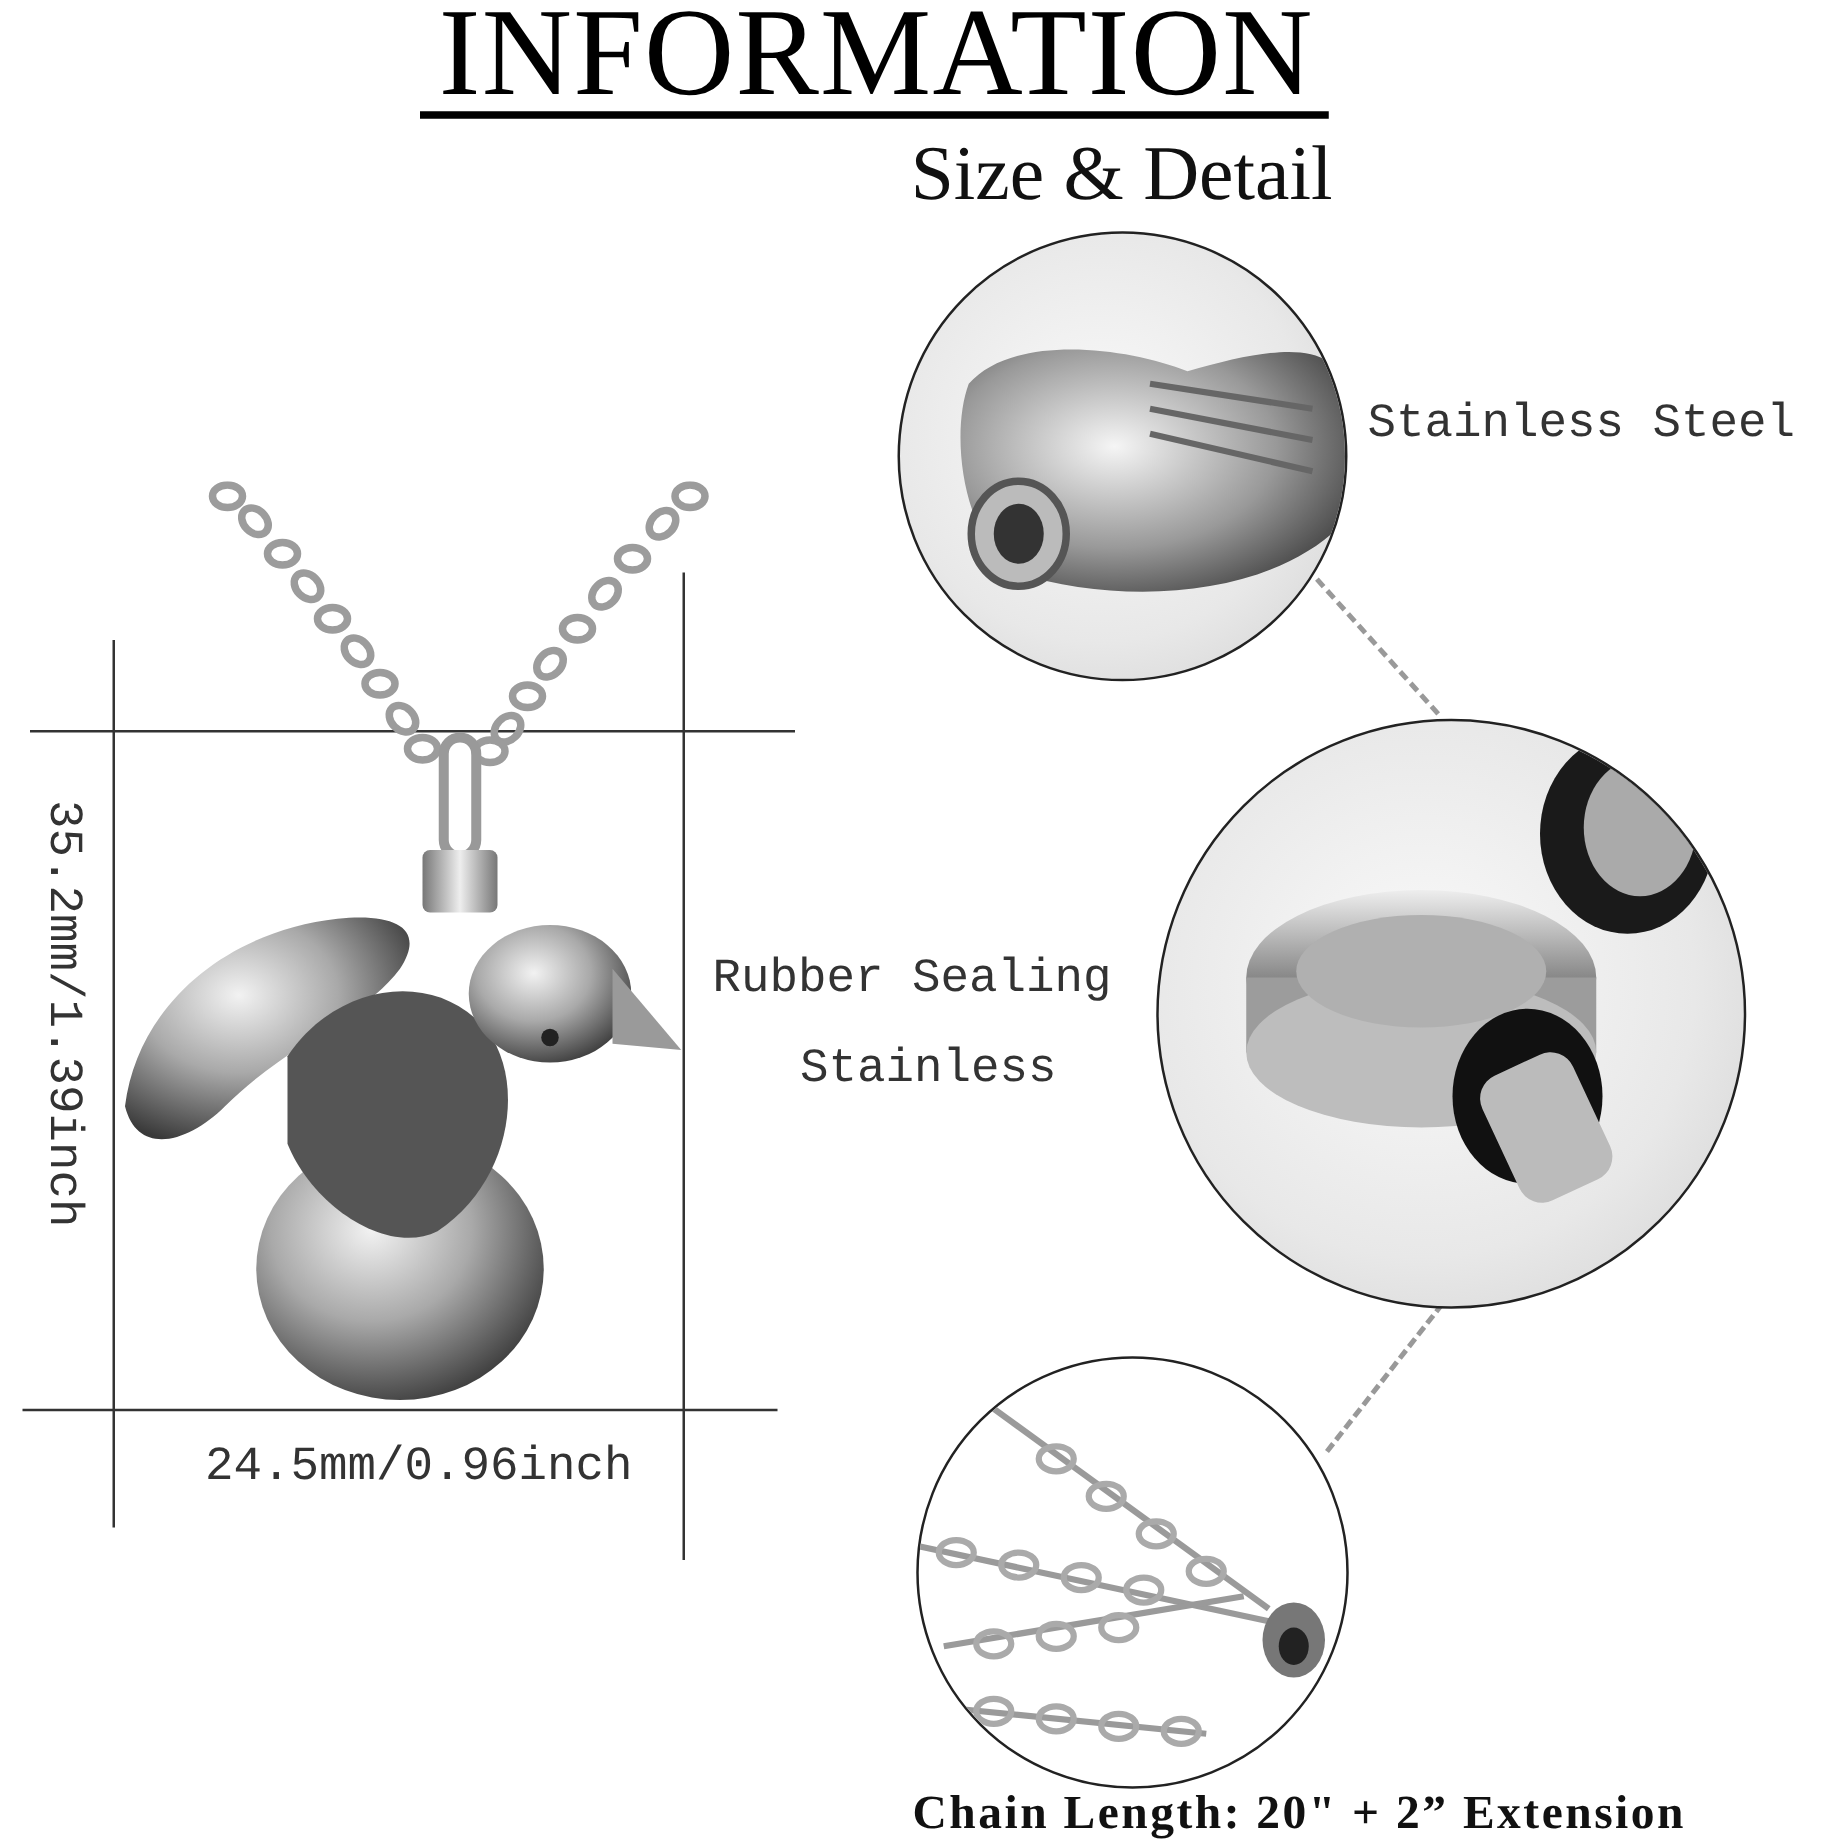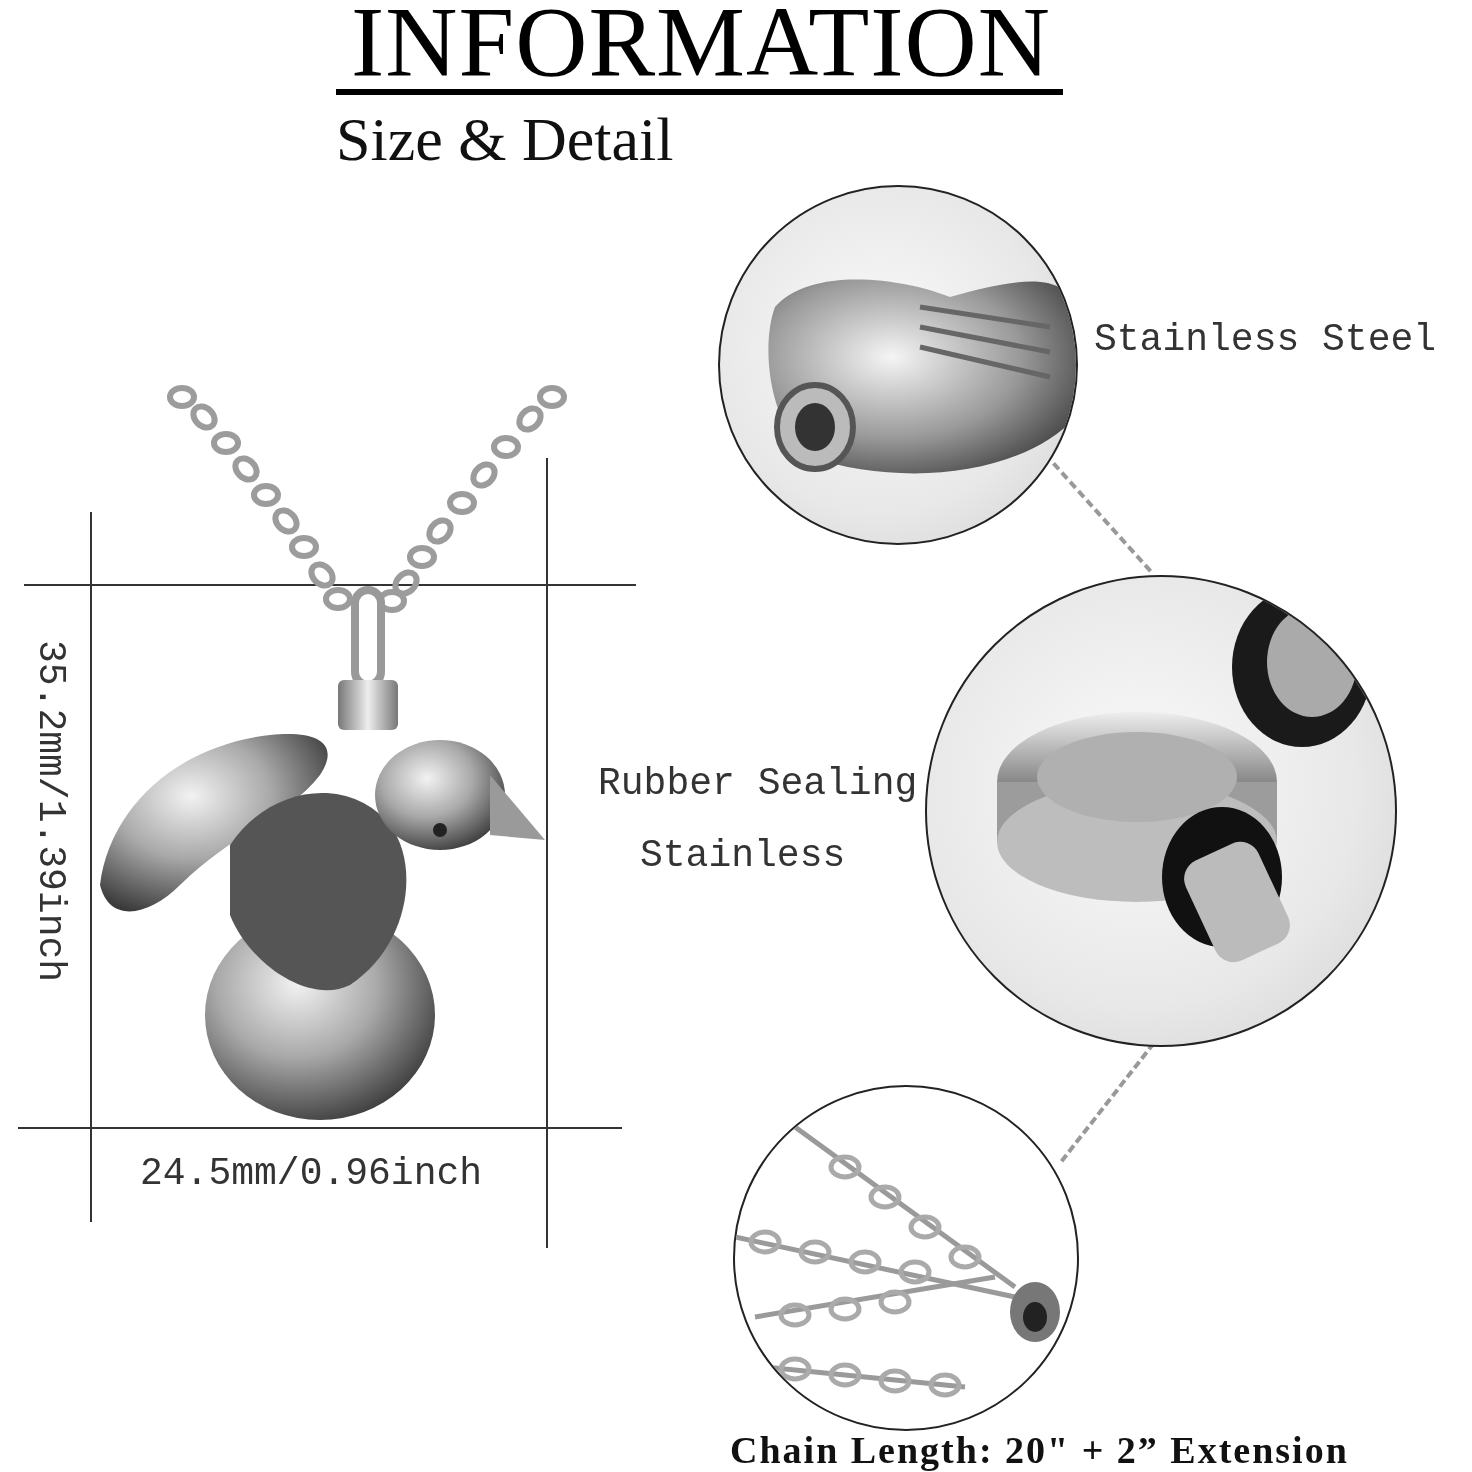--- a/index.html
+++ b/index.html
@@ -1,41 +1,41 @@
 <!DOCTYPE html>
 <html><head>
 <meta charset="utf-8">
 <style>
   html,body{margin:0;padding:0;background:#fff;}
   body{width:1472px;height:1472px;position:relative;overflow:hidden;font-family:"DejaVu Serif",serif;color:#111;}
   .abs{position:absolute;}
   .title{left:336px;top:-8px;width:730px;text-align:center;font-family:"Liberation Serif",serif;font-size:100px;line-height:100px;letter-spacing:1px;color:#000;}
   .title-rule{left:336px;top:89px;width:727px;height:6px;background:#000;}
-  .subtitle{left:336px;top:104px;width:730px;text-align:left;font-family:"Liberation Serif",serif;font-size:62px;line-height:70px;color:#111;}
+  .subtitle{left:336px;top:104px;width:730px;text-align:right;font-family:"Liberation Serif",serif;font-size:62px;line-height:70px;color:#111;}
   .line{background:#333;}
   .dim-text{font-family:"Liberation Mono","DejaVu Sans Mono",monospace;font-size:38px;color:#333;white-space:nowrap;}
   .label{font-family:"Liberation Mono","DejaVu Sans Mono",monospace;font-size:38px;color:#333;white-space:nowrap;}
   .circle{border:2px solid #222;border-radius:50%;background:radial-gradient(circle at 45% 45%,#fafafa 0%,#e8e8e8 60%,#cfcfcf 100%);overflow:hidden;}
   .dash{border-top:4px dashed #999;height:0;transform-origin:0 0;}
   .caption{left:730px;top:1428px;font-family:"Liberation Serif",serif;font-weight:bold;font-size:38px;letter-spacing:2px;color:#111;white-space:nowrap;}
 </style>
 </head>
 <body>
 
 <div class="abs title">INFORMATION</div>
 <div class="abs title-rule"></div>
 <div class="abs subtitle">Size &amp; Detail</div>
 
 <div class="abs line" style="left:24px;top:584px;width:612px;height:2px;"></div>
 <div class="abs line" style="left:18px;top:1127px;width:604px;height:2px;"></div>
 <div class="abs line" style="left:90px;top:512px;width:2px;height:710px;"></div>
 <div class="abs line" style="left:546px;top:458px;width:2px;height:790px;"></div>
 
 <div class="abs dim-text" style="left:72px;top:640px;transform-origin:0 0;transform:rotate(90deg);">35.2mm/1.39inch</div>
-<div class="abs dim-text" style="left:140px;top:1152px;">24.5mm/0.96inch</div>
+<div class="abs dim-text" style="left:164px;top:1152px;">24.5mm/0.96inch</div>
 
 <div class="abs" style="left:160px;top:385px;width:420px;height:240px;">
   <svg width="420" height="240" viewBox="0 0 420 240">
     <g fill="none" stroke="#9c9c9c" stroke-width="6">
       <ellipse cx="22" cy="12" rx="12" ry="9"></ellipse>
         <ellipse cx="44" cy="32" rx="12" ry="9" transform="rotate(45 44 32)"></ellipse>
       <ellipse cx="66" cy="58" rx="12" ry="9"></ellipse>
         <ellipse cx="86" cy="84" rx="12" ry="9" transform="rotate(45 86 84)"></ellipse>
       <ellipse cx="106" cy="110" rx="12" ry="9"></ellipse>
         <ellipse cx="126" cy="136" rx="12" ry="9" transform="rotate(45 126 136)"></ellipse>
@@ -115,21 +115,21 @@
     <ellipse cx="375" cy="90" rx="70" ry="80" fill="#1a1a1a"></ellipse>
     <ellipse cx="385" cy="85" rx="45" ry="55" fill="#aaa"></ellipse>
     <ellipse cx="210" cy="205" rx="140" ry="70" fill="url(#g4)"></ellipse>
     <rect x="70" y="205" width="280" height="60" fill="#9c9c9c"></rect>
     <ellipse cx="210" cy="265" rx="140" ry="60" fill="#bdbdbd"></ellipse>
     <ellipse cx="210" cy="200" rx="100" ry="45" fill="#b0b0b0"></ellipse>
     <ellipse cx="295" cy="300" rx="60" ry="70" fill="#111"></ellipse>
     <rect x="270" y="270" width="80" height="110" rx="20" fill="#bbb" transform="rotate(-25 310 325)"></rect>
   </svg>
 </div>
-<div class="abs label" style="left:598px;top:762px;">Rubber Sealing</div>
+<div class="abs label" style="left:570px;top:762px;">Rubber Sealing</div>
 <div class="abs label" style="left:640px;top:834px;">Stainless</div>
 
 <div class="abs circle" style="left:733px;top:1085px;width:342px;height:342px;background:#fff;">
   <svg width="342" height="342" viewBox="0 0 342 342">
     <g fill="none" stroke="#9a9a9a" stroke-width="5">
       <path d="M60,40 L280,200"></path>
       <path d="M0,150 L280,210"></path>
       <path d="M20,230 L260,190"></path>
       <path d="M30,280 L230,300"></path>
     </g>

